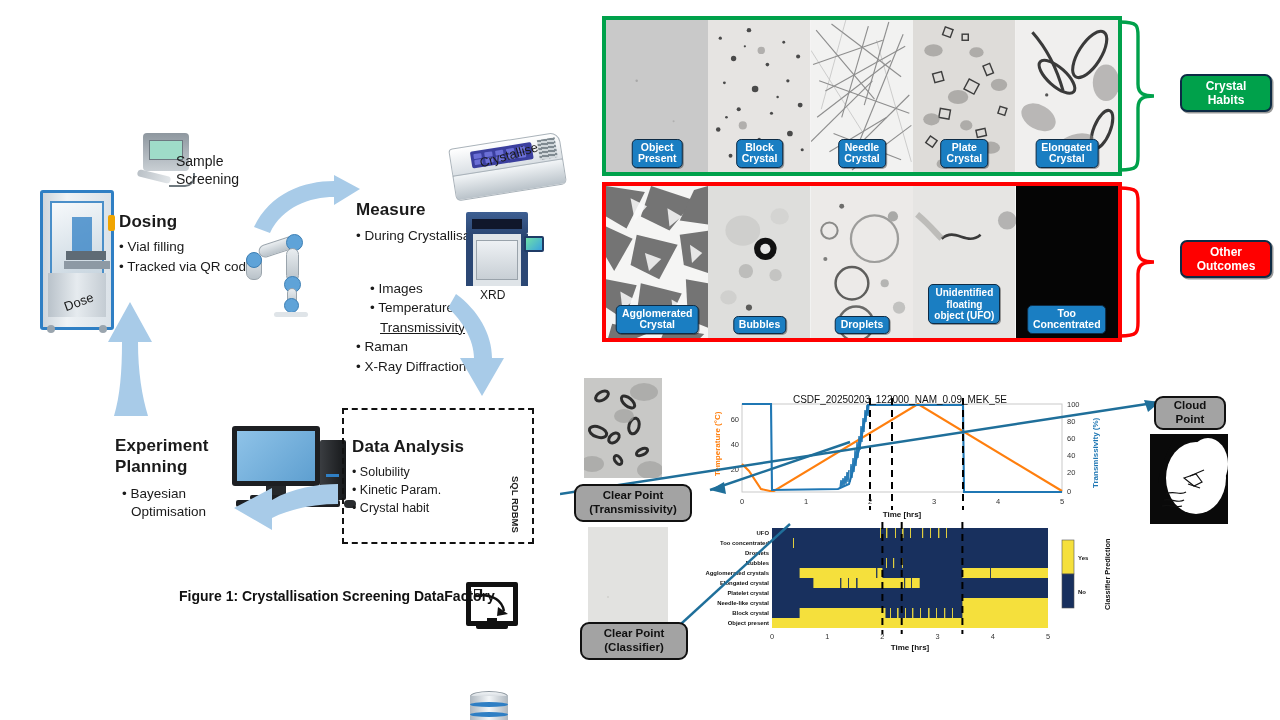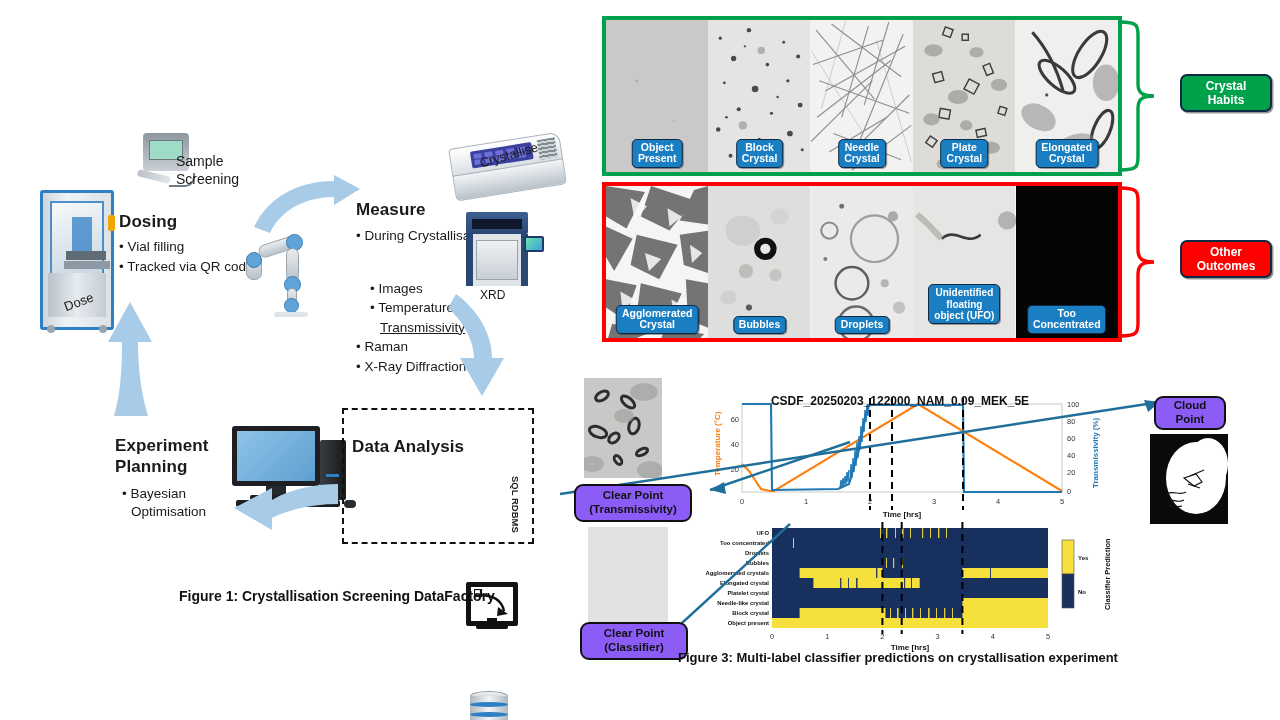--- a/index.html
+++ b/index.html
@@ -103,25 +103,25 @@
     position:absolute; border-radius:7px; border:2px solid #0d2b45;
     color:#fff; font-weight:bold; font-size:12px; line-height:1.18;
     display:flex; align-items:center; justify-content:center; text-align:center;
     box-shadow: 1.5px 1.5px 0 rgba(0,0,0,.4);
   }
   .tag-green { background:#00a14b; }
   .tag-red { background:#ff0000; }
 
   
   #figure3 { left:560px; top:372px; width:720px; height:300px; }
-  .plot-title { font-weight:bold; font-size:12px; color:#111; text-align:center; }
+  .plot-title { font-weight:normal; font-size:10px; color:#111; text-align:center; }
   .axis-ttl { font-weight:bold; font-size:8px; }
   .tick { font-size:7.5px; fill:#333; }
   .callout {
-    position:absolute; background:#8b5cf6; border:2.5px solid #111; border-radius:9px;
+    position:absolute; background:#a3a3a3; border:2.5px solid #111; border-radius:9px;
     font-weight:bold; font-size:11.5px; color:#111; line-height:1.2;
     display:flex; align-items:center; justify-content:center; text-align:center;
     padding:3px 6px;
   }
   .f3-caption { font-weight:bold; font-size:13px; color:#111; }
 </style>
 </head>
 <body>
 
 <div class="abs" id="figure1">
@@ -232,20 +232,25 @@
     <div class="kbd"></div>
       <div class="mouse"></div>
   </div>
 
   <svg class="abs arrow" style="left:448px; top:292px;" width="70" height="110" viewBox="0 0 70 110">
     <path d="M8,2 C30,18 44,42 44,66 L56,66 L34,104 L12,66 L26,66 C26,48 14,28 0,16 Z" fill="#a8cbe8"></path>
   </svg>
 
   <div class="abs dashed-box" style="left:342px; top:408px; width:192px; height:136px;"></div>
   <div class="abs f1-head" style="left:352px; top:437px;">Data Analysis</div>
+  <div class="abs f1-bullets" style="left:352px; top:463px; font-size:12.5px;">
+    <div>• Solubility</div>
+    <div>• Kinetic Param.</div>
+    <div>• Crystal habit</div>
+  </div>
 
   <div class="abs mon-icon" style="left:466px; top:414px;">
     <div class="brd"></div>
     <svg style="position:absolute; left:8px; top:7px;" width="36" height="28" viewBox="0 0 36 28">
       <rect x="0" y="0" width="7" height="7" fill="none" stroke="#111" stroke-width="2.2"></rect>
       <path d="M5,6 C20,6 28,12 30,22" fill="none" stroke="#111" stroke-width="2.4"></path>
       <path d="M24,18 L34,25 L23,27 Z" fill="#111"></path>
     </svg>
     <div class="neck"></div>
       <div class="base"></div>
@@ -734,14 +739,13 @@
       <path d="M34,44 L46,40 L52,48 L44,52 Z"></path>
       <path d="M40,42 L54,36"></path>
         <path d="M38,50 L50,54"></path>
       <path d="M16,60 C24,56 30,62 36,58"></path>
         <path d="M14,66 C22,64 28,70 34,66"></path>
       <path d="M12,72 C20,70 26,74 32,72"></path>
     </g>
     <path d="M0,0 L26,0 C18,16 10,32 8,50 L0,54 Z" fill="#0a0a0a"></path>
   </svg>
 
-  <div class="abs f3-caption" style="left:118px; top:278px;">Figure 3: Multi-label classifier predictions on crystallisation experiment</div>
 </div>
 
 </body></html>

